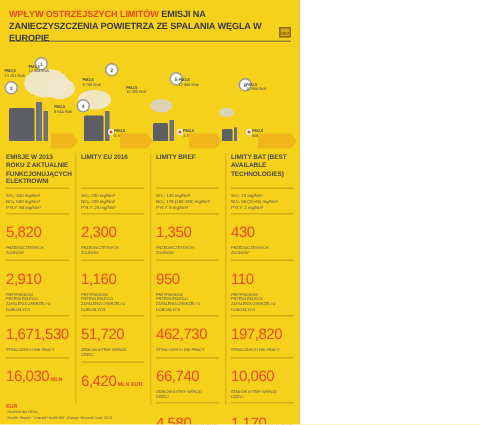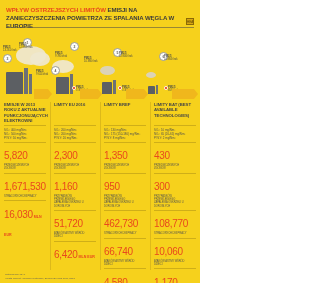--- a/index.html
+++ b/index.html
@@ -323,20 +323,25 @@
       <div class="colhead">EMISJE W 2013 ROKU Z AKTUALNIE FUNKCJONUJĄCYCH ELEKTROWNI</div>
       <div class="limits" style="white-space:pre-line;">SO₂: 400 mg/Nm³
 NOₓ: 500 mg/Nm³
 PYŁY: 50 mg/Nm³</div>
       <div class="cell">
         <span class="val">5,820</span>
         <div class="cap">PRZEDWCZESNYCH ZGONÓW</div>
         <div class="ico"></div>
       </div>
       <div class="cell">
+        <span class="val">2,910</span>
+        <div class="cap">PRZYPADKÓW PRZEWLEKŁEGO ZAPALENIA OSKRZELI U DOROSŁYCH</div>
+        <div class="ico"></div>
+      </div>
+      <div class="cell">
         <span class="val">1,671,530</span>
         <div class="cap">STRACONYCH DNI PRACY</div>
         <div class="ico"></div>
       </div>
       <div class="cell">
         <span class="val">16,030</span><span class="unit">MLN EUR</span>
         
         
       </div>
     </div>
@@ -404,26 +409,26 @@
       <div class="colhead">LIMITY BAT (BEST AVAILABLE TECHNOLOGIES)</div>
       <div class="limits" style="white-space:pre-line;">SO₂: 10 mg/Nm³
 NOₓ: 65 (20-65) mg/Nm³
 PYŁY: 2 mg/Nm³</div>
       <div class="cell">
         <span class="val">430</span>
         <div class="cap">PRZEDWCZESNYCH ZGONÓW</div>
         <div class="ico"></div>
       </div>
       <div class="cell">
-        <span class="val">300</span>
+        <span class="val">110</span>
         <div class="cap">PRZYPADKÓW PRZEWLEKŁEGO ZAPALENIA OSKRZELI U DOROSŁYCH</div>
         <div class="ico"></div>
       </div>
       <div class="cell">
-        <span class="val">108,770</span>
+        <span class="val">197,820</span>
         <div class="cap">STRACONYCH DNI PRACY</div>
         <div class="ico"></div>
       </div>
       <div class="cell">
         <span class="val">10,060</span>
         <div class="cap">ATAKÓW ASTMY WŚRÓD DZIECI</div>
         <div class="ico"></div>
       </div>
       <div class="cell">
         <span class="val">1,170</span><span class="unit">MLN EUR</span>

